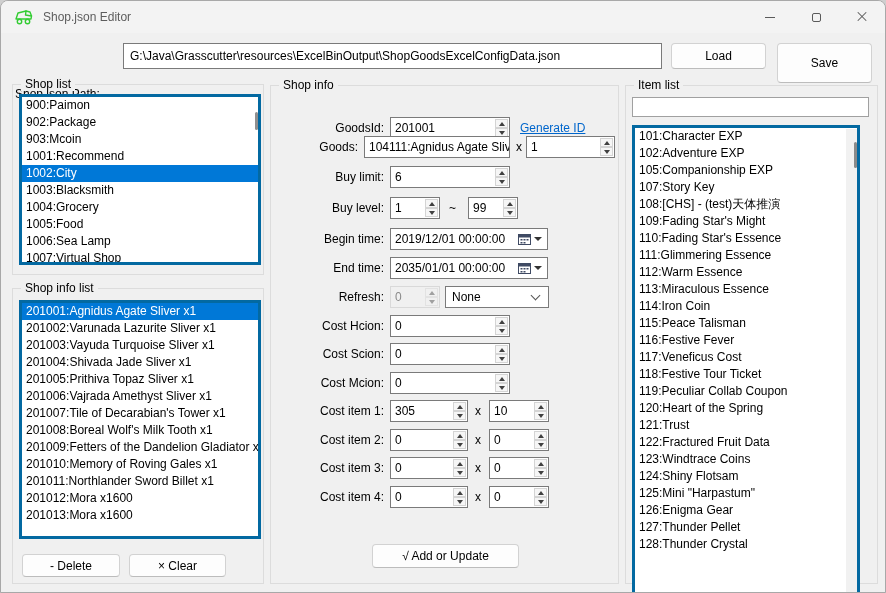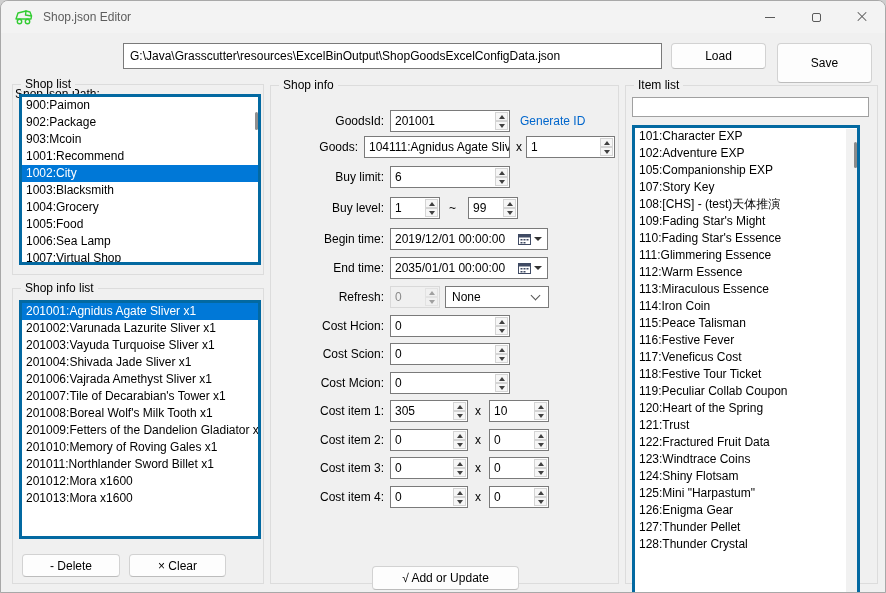--- a/index.html
+++ b/index.html
@@ -69,32 +69,32 @@
   .tri-up   { width:0; height:0; border-left:3px solid transparent; border-right:3px solid transparent; border-bottom:4px solid #404040; }
   .tri-down { width:0; height:0; border-left:3px solid transparent; border-right:3px solid transparent; border-top:4px solid #404040; }
   .spin.disabled { background:#f0f0f0; border-color:#d9d9d9; }
   .spin.disabled .spin-val { color:#8a8a8a; }
   .spin.disabled .spin-btn { background:#f0f0f0; border-color:#e2e2e2; }
   .spin.disabled .tri-up { border-bottom-color:#a0a0a0; }
   .spin.disabled .tri-down { border-top-color:#a0a0a0; }
 
   .textbox { position:absolute; top:0; height:22px; background:#fff; border:1px solid #7a7a7a; padding:3px 4px 0 4px; overflow:hidden; white-space:nowrap; }
   .inline-txt { position:absolute; top:4px; }
-  .link { position:absolute; top:4px; color:#0066cc; white-space:nowrap; }
+  .link { position:absolute; top:4px; color:#0066cc; text-decoration:underline; white-space:nowrap; }
 
   .datepick { position:absolute; top:0; height:22px; background:#fff; border:1px solid #7a7a7a; display:flex; align-items:center; }
   .datepick .dp-val { flex:1; padding-left:4px; white-space:nowrap; overflow:hidden; }
   .dp-cal { width:13px; height:12px; margin-right:3px; }
   .dp-arrow { width:0; height:0; border-left:4px solid transparent; border-right:4px solid transparent; border-top:4px solid #333; margin-right:5px; }
 
   .combo { position:absolute; top:0; height:22px; background:#fff; border:1px solid #7a7a7a; display:flex; align-items:center; }
   .combo .combo-val { flex:1; padding-left:6px; }
   .chev { width:7px; height:7px; border-right:1px solid #555; border-bottom:1px solid #555; transform:rotate(45deg); margin:-3px 9px 0 0; }
 
-  .add-btn { position:absolute; left:101px; top:480px; width:147px; height:24px; }
+  .add-btn { position:absolute; left:101px; top:458px; width:147px; height:24px; }
 
   
   .search-input { position:absolute; left:6px; top:11px; width:237px; height:20px;
     background:#fff; border:1px solid #a0a0a0; padding:0 4px; font:inherit; }
 </style>
 </head>
 <body>
 
 <div class="window">
 
@@ -148,37 +148,38 @@
       </div>
   </div>
 
   <div class="groupbox gb-shop-info-list">
     <span class="gb-title">Shop info list</span>
     <div class="listbox lb-shopinfos">
         <div class="list-item selected">201001:Agnidus Agate Sliver x1</div>
         <div class="list-item">201002:Varunada Lazurite Sliver x1</div>
         <div class="list-item">201003:Vayuda Turquoise Sliver x1</div>
         <div class="list-item">201004:Shivada Jade Sliver x1</div>
+        <div class="list-item">201005:Prithiva Topaz Sliver x1</div>
         <div class="list-item">201006:Vajrada Amethyst Sliver x1</div>
         <div class="list-item">201007:Tile of Decarabian's Tower x1</div>
         <div class="list-item">201008:Boreal Wolf's Milk Tooth x1</div>
         <div class="list-item">201009:Fetters of the Dandelion Gladiator x1</div>
         <div class="list-item">201010:Memory of Roving Gales x1</div>
         <div class="list-item">201011:Northlander Sword Billet x1</div>
         <div class="list-item">201012:Mora x1600</div>
         <div class="list-item">201013:Mora x1600</div>
       </div>
     <div class="btn delete-btn">- Delete</div>
     <div class="btn clear-btn">× Clear</div>
   </div>
 
   <div class="groupbox gb-shop-info">
     <span class="gb-title">Shop info</span>
 
-    <div class="irow" style="top:24px;">
+    <div class="irow" style="top:31px;">
       <span class="lbl" style="left:3px;">GoodsId:</span>
       <span class="spin" style="left:119px; width:120px;">
         <span class="spin-val">201001</span>
         <span class="spin-btns">
             <span class="spin-btn">
               <i class="tri-up"></i>
             </span>
             <span class="spin-btn">
               <i class="tri-down"></i>
             </span>

